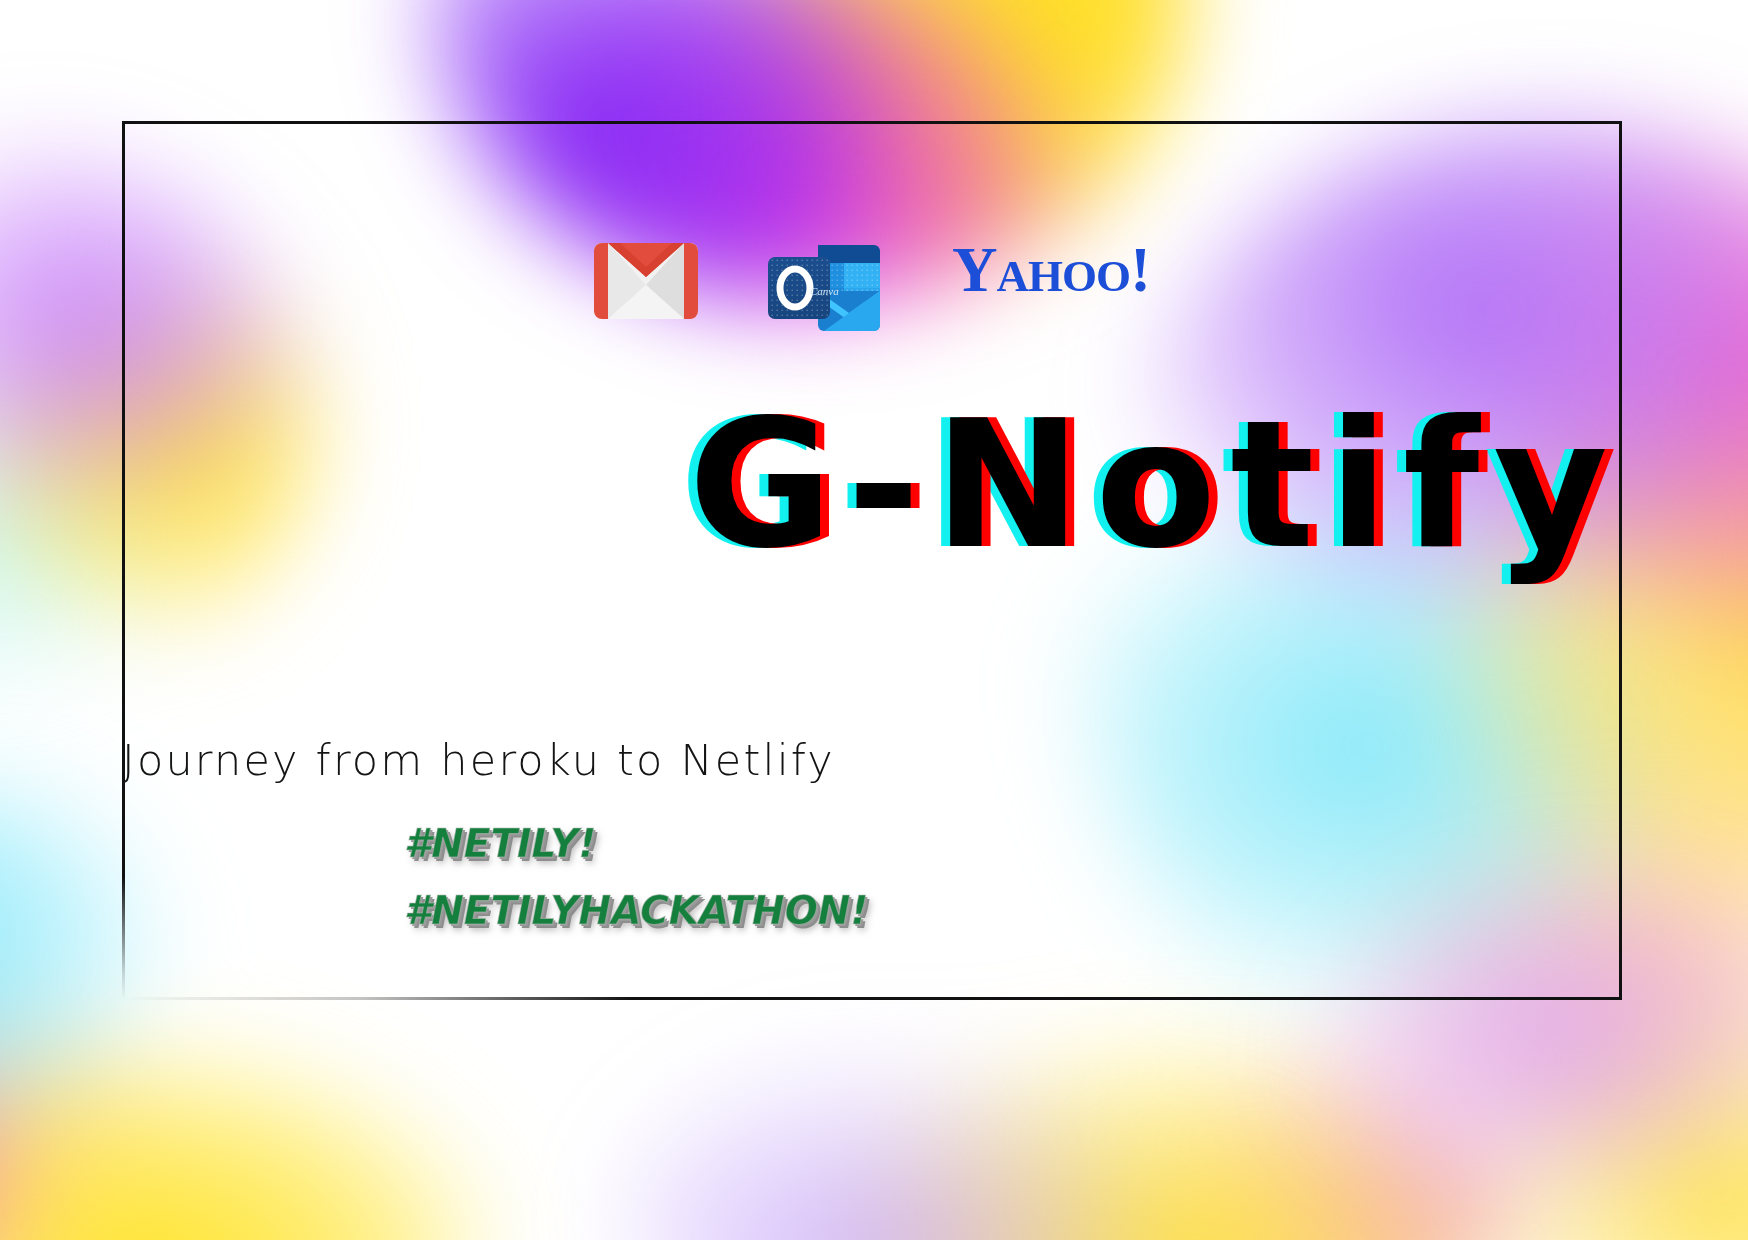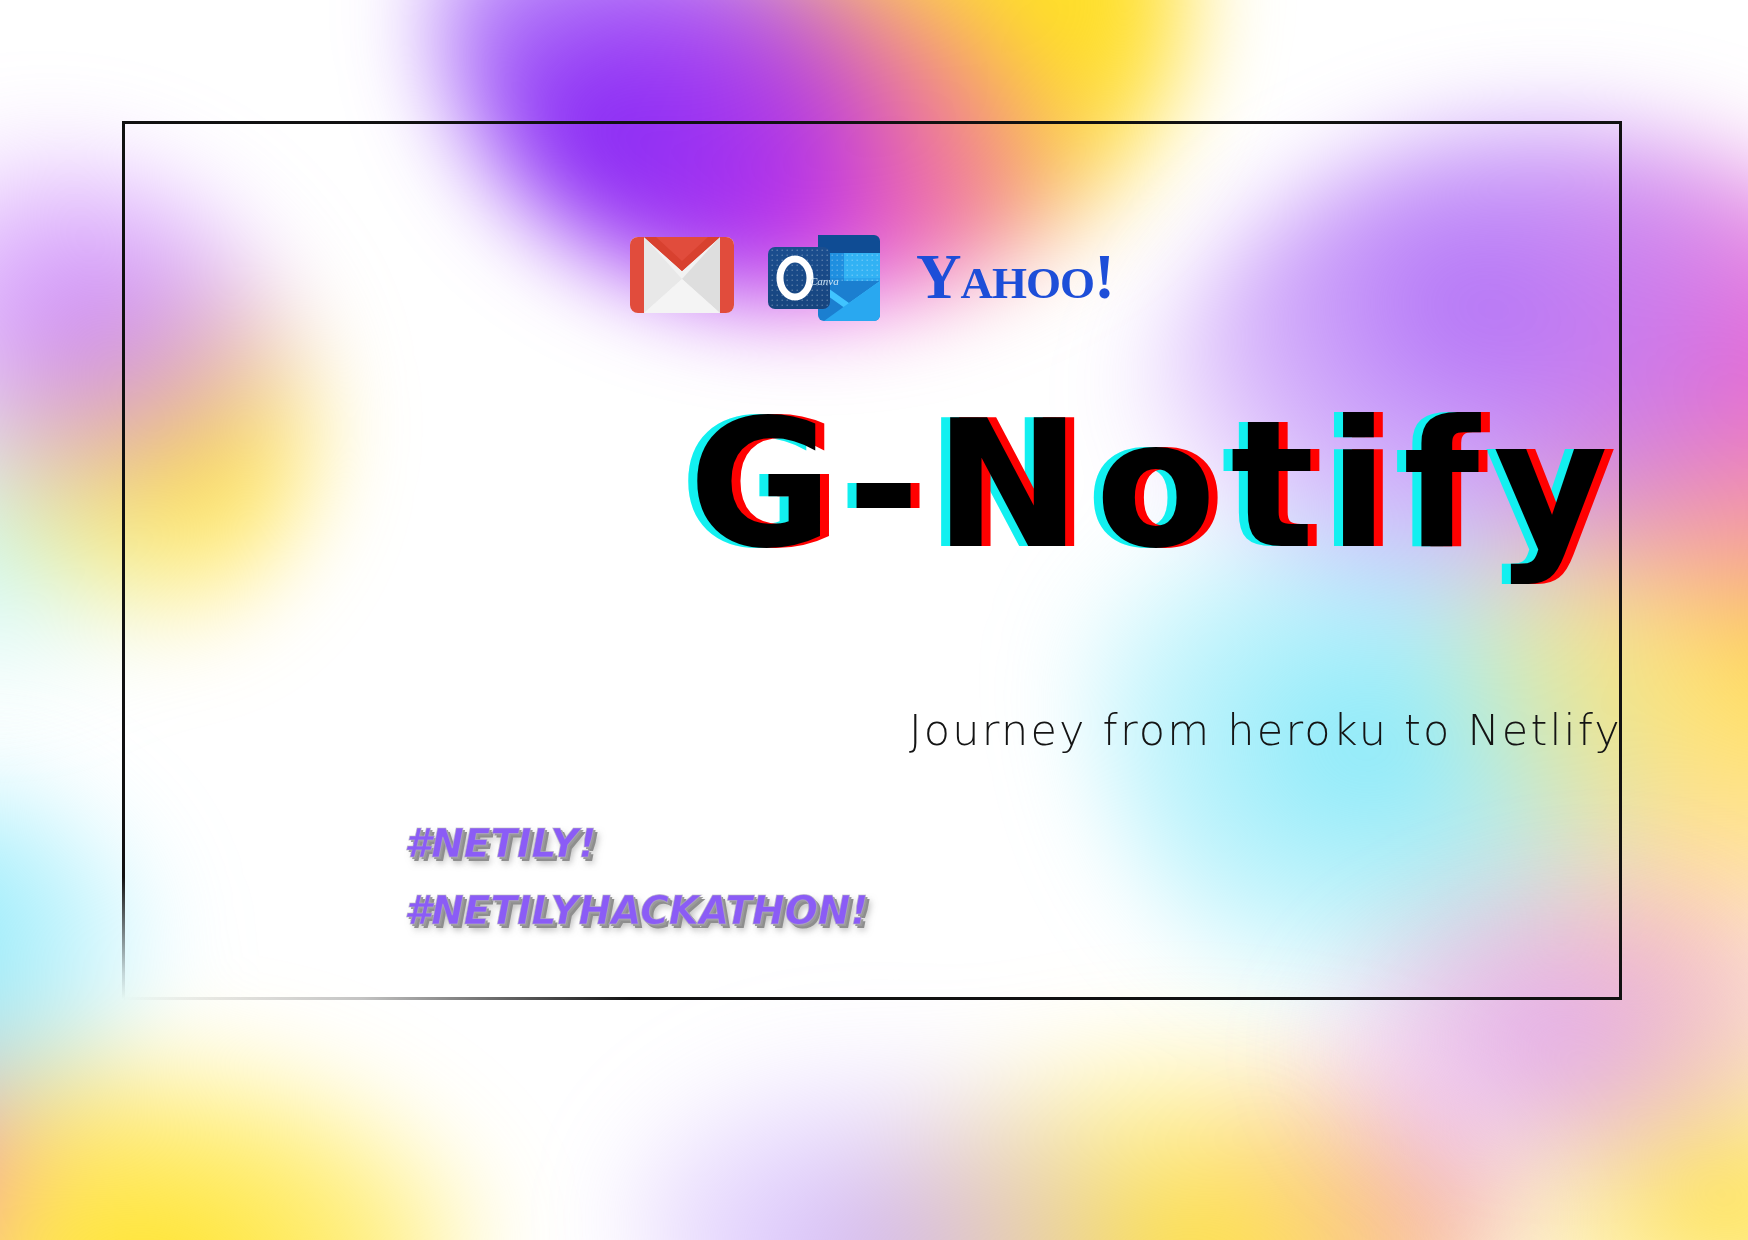--- a/index.html
+++ b/index.html
@@ -102,26 +102,25 @@
   
   #content {
     position: absolute;
     left: 122px; top: 121px;
     width: 1500px; height: 879px;
   }
 
   
   #logo-row {
     position: absolute;
-    left: 0; top: 108px;
+    left: 0; top: 118px;
     width: 100%;
     display: flex;
     justify-content: center;
-    align-items: center;
-    gap: 32px;
+    gap: 68px;
   }
   .logo { position: relative; }
 
   
   #gmail-logo { width: 104px; height: 84px; }
   
   #outlook-logo { width: 118px; height: 92px; }
   
   #yahoo-logo {
     color: #1d4ed8;
@@ -170,42 +169,42 @@
     text-align: center;
     font-family: "DejaVu Sans", sans-serif;
     font-weight: 300;
     font-size: 56px;
     letter-spacing: 3.5px;
     color: #141414;
     white-space: nowrap;
   }
   #subtitle-2 {
     position: absolute;
-    left: 0; top: 584px;
-    width: 100%;
-    text-align: right;
+    left: 0; top: 614px;
+    width: 100%;
+    text-align: left;
     font-family: "DejaVu Sans", sans-serif;
     font-weight: 300;
     font-size: 43px;
     letter-spacing: 2.2px;
     color: #141414;
     white-space: nowrap;
   }
 
   
   #hashtags {
     position: absolute;
     left: 282px; top: 700px;
   }
   .hashtag {
     display: block;
     font-family: "DejaVu Sans", sans-serif;
     font-weight: 700;
     font-style: italic;
-    color: #8b5cf6;
+    color: #15803d;
     letter-spacing: 0px;
     white-space: nowrap;
     text-shadow:
        2px 2px 0 #9a9a9a,
        4px 4px 0 #8e8e8e,
        5px 6px 7px rgba(120,120,120,0.55);
     -webkit-text-stroke: 1px rgba(185,185,185,0.55);
   }
   #hashtag-1 { font-size: 39px; margin-bottom: 22px; }
   #hashtag-2 { font-size: 39px; }

